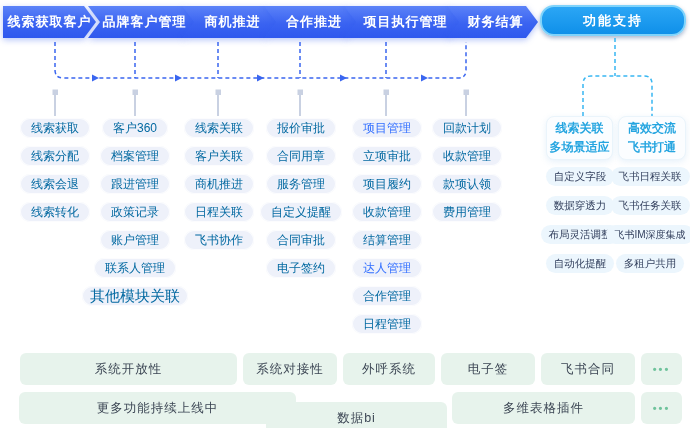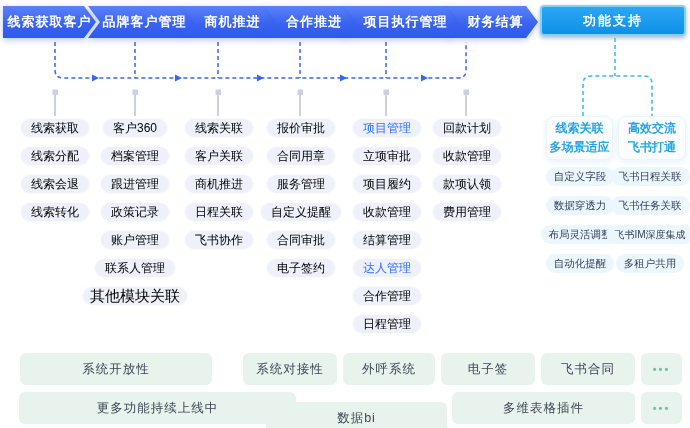--- a/index.html
+++ b/index.html
@@ -13,33 +13,33 @@
     width:100%;height:100%;display:flex;align-items:center;justify-content:center;
     background:linear-gradient(180deg,#5b82f8 0%,#3a63f1 55%,#2f58ee 100%);
     color:#fff;font-size:13px;font-weight:bold;letter-spacing:1px;
     clip-path:polygon(0 0,calc(100% - 12px) 0,100% 50%,calc(100% - 12px) 100%,0 100%,12px 50%);
     padding-left:6px;
   }
   .step.first{clip-path:polygon(0 0,calc(100% - 12px) 0,100% 50%,calc(100% - 12px) 100%,0 100%);padding-left:0;}
   .support-btn{
     position:absolute;left:540px;top:5px;width:142px;height:27px;
     background:linear-gradient(180deg,#2ba6f5,#0f90e9);
-    border:2px solid #7fd3fb;border-radius:4px;
+    border:2px solid #7fd3fb;border-radius:14px;
     box-shadow:0 2px 4px rgba(10,50,120,.35);
     color:#fff;font-size:13px;font-weight:bold;letter-spacing:2px;
     display:flex;align-items:center;justify-content:center;
   }
   
   .connectors{position:absolute;left:0;top:0;pointer-events:none;}
   
   .feature-col{position:absolute;top:118px;width:120px;display:flex;flex-direction:column;align-items:center;gap:8px;}
   .pill{
     height:20px;box-sizing:border-box;display:flex;align-items:center;justify-content:center;
     background:#eef1fa;border-radius:11px;padding:0 11px;
-    color:#000000;font-size:12px;white-space:nowrap;
+    color:#0369a1;font-size:12px;white-space:nowrap;
     box-shadow:inset 0 0 0 1px rgba(255,255,255,.8);
   }
   .pill.hl{color:#3370ff;}
   .pill.small{font-size:15px;padding:0 8px;}
   
   .sup-header{
     position:absolute;top:116px;height:44px;box-sizing:border-box;
     background:#fbfdff;border:1px solid #eaf4fb;border-radius:8px;
     box-shadow:0 2px 6px rgba(120,180,230,.18);
     color:#25a5e0;font-size:12px;font-weight:bold;line-height:1.55;
@@ -187,21 +187,21 @@
     <div class="sup-pill">布局灵活调整</div>
     <div class="sup-pill">自动化提醒</div>
   </div>
   <div class="sup-col" style="left:610px;width:80px;">
     <div class="sup-pill">飞书日程关联</div>
     <div class="sup-pill">飞书任务关联</div>
     <div class="sup-pill tiny">飞书IM深度集成</div>
     <div class="sup-pill">多租户共用</div>
   </div>
 
-  <div class="bbox" style="left:20px;top:353px;width:192px;">系统开放性</div>
+  <div class="bbox" style="left:20px;top:353px;width:217px;">系统开放性</div>
   <div class="bbox" style="left:243px;top:353px;width:94px;">系统对接性</div>
   <div class="bbox" style="left:343px;top:353px;width:92px;">外呼系统</div>
   <div class="bbox" style="left:441px;top:353px;width:94px;">电子签</div>
   <div class="bbox" style="left:541px;top:353px;width:94px;">飞书合同</div>
   <div class="bbox dots" style="left:641px;top:353px;width:41px;">•••</div>
 
   <div class="bbox" style="left:19px;top:392px;width:277px;">更多功能持续上线中</div>
   <div class="bbox" style="left:266px;top:392px;width:181px;margin-top:10px;">数据bi</div>
   <div class="bbox" style="left:452px;top:392px;width:183px;">多维表格插件</div>
   <div class="bbox dots" style="left:641px;top:392px;width:41px;">•••</div>

